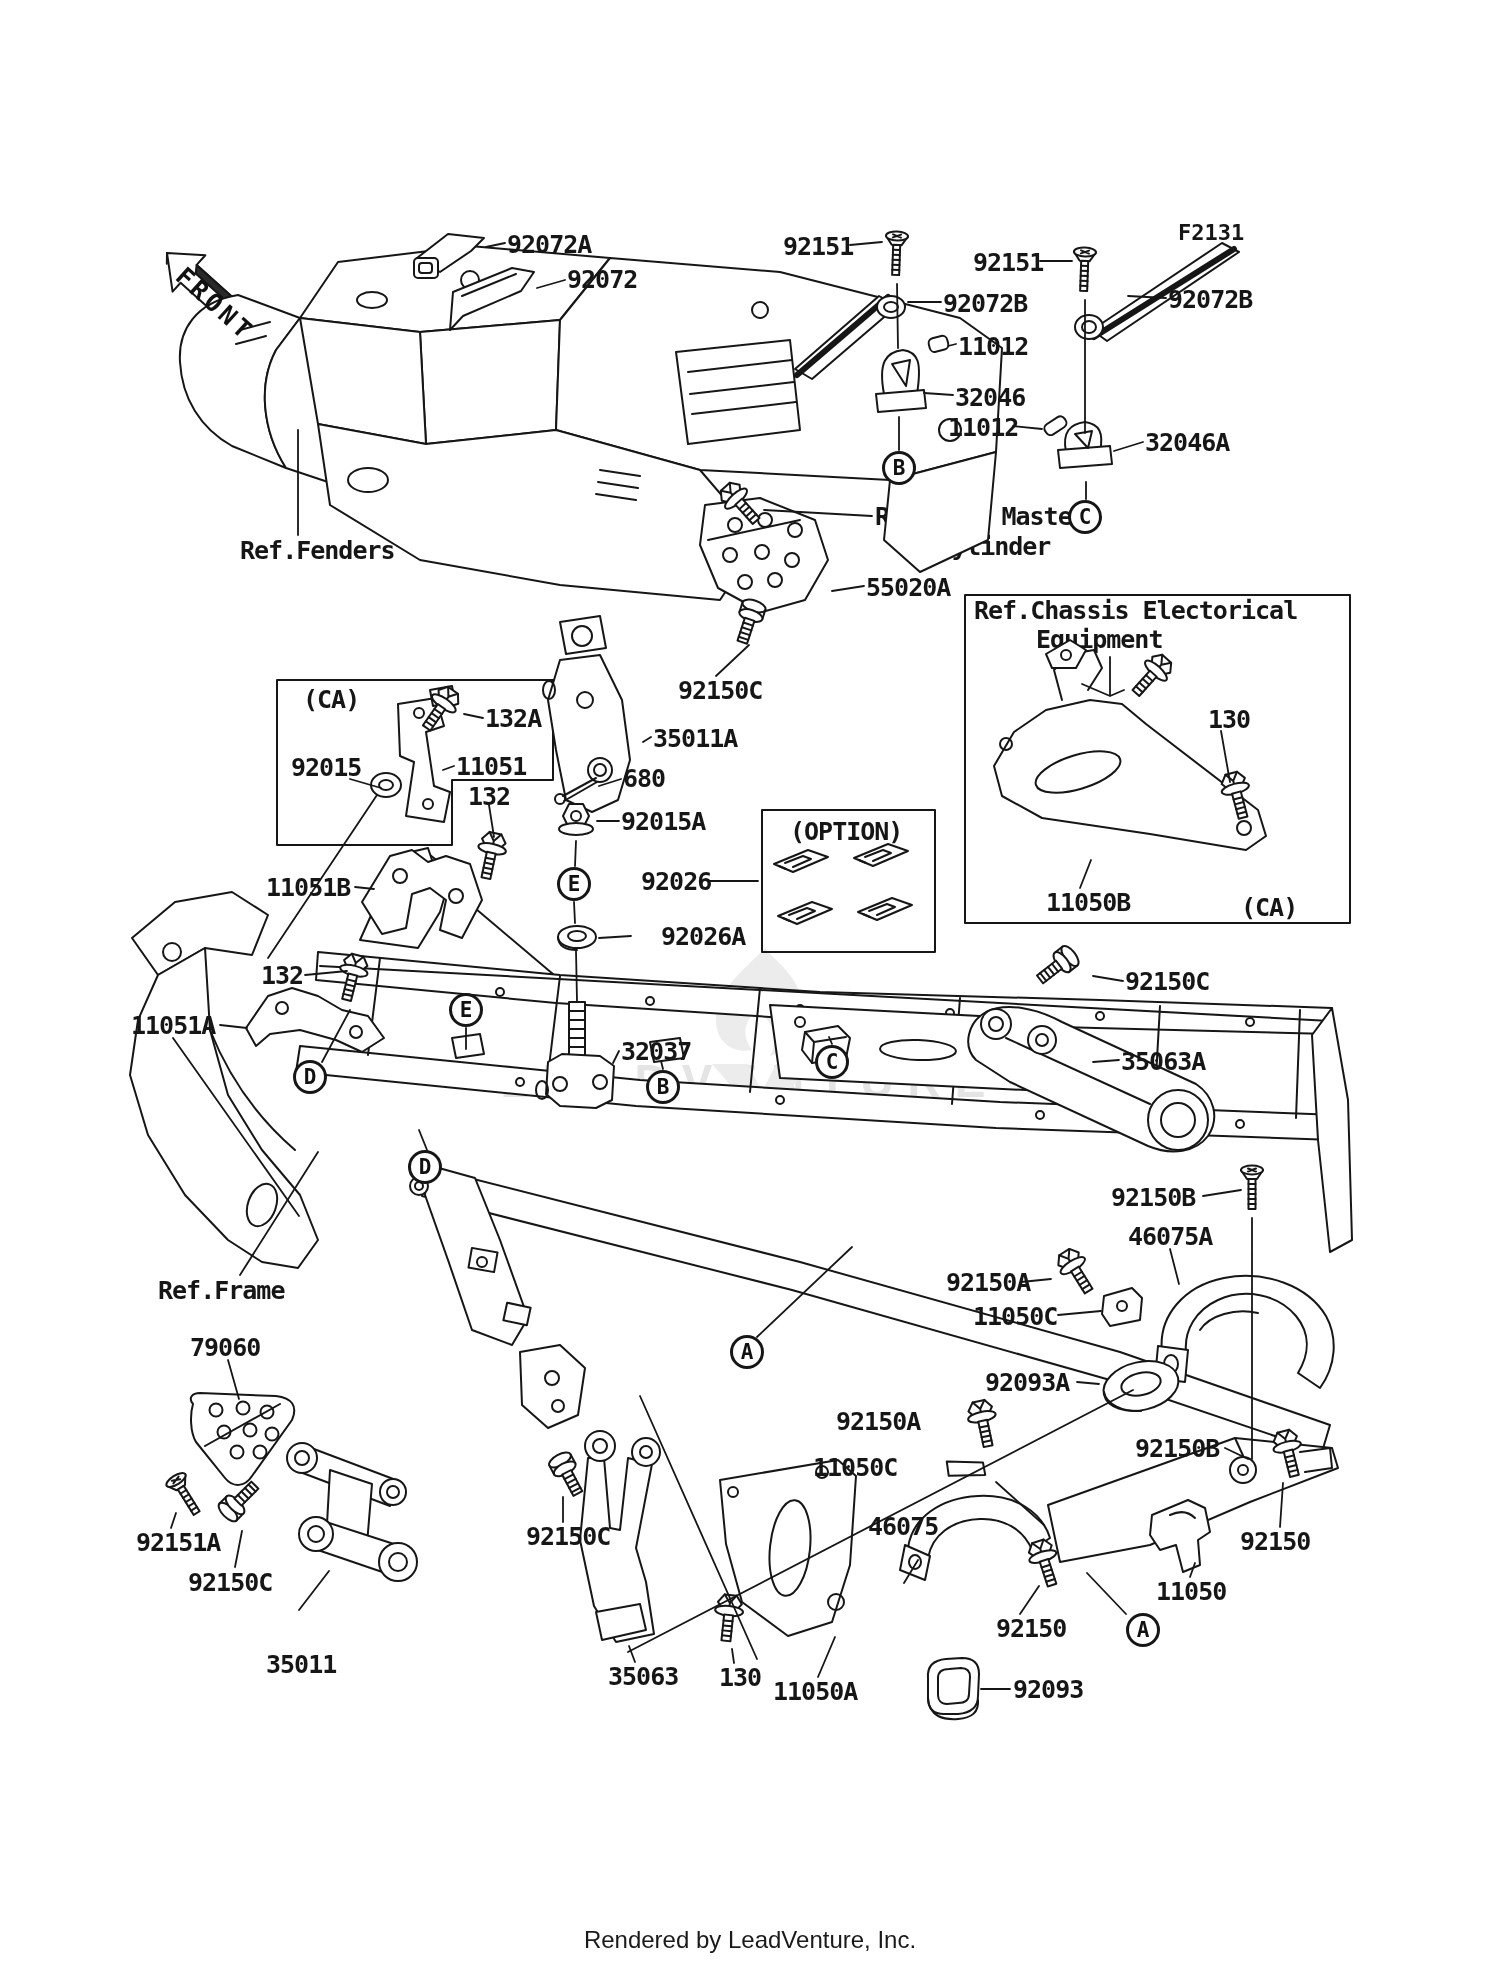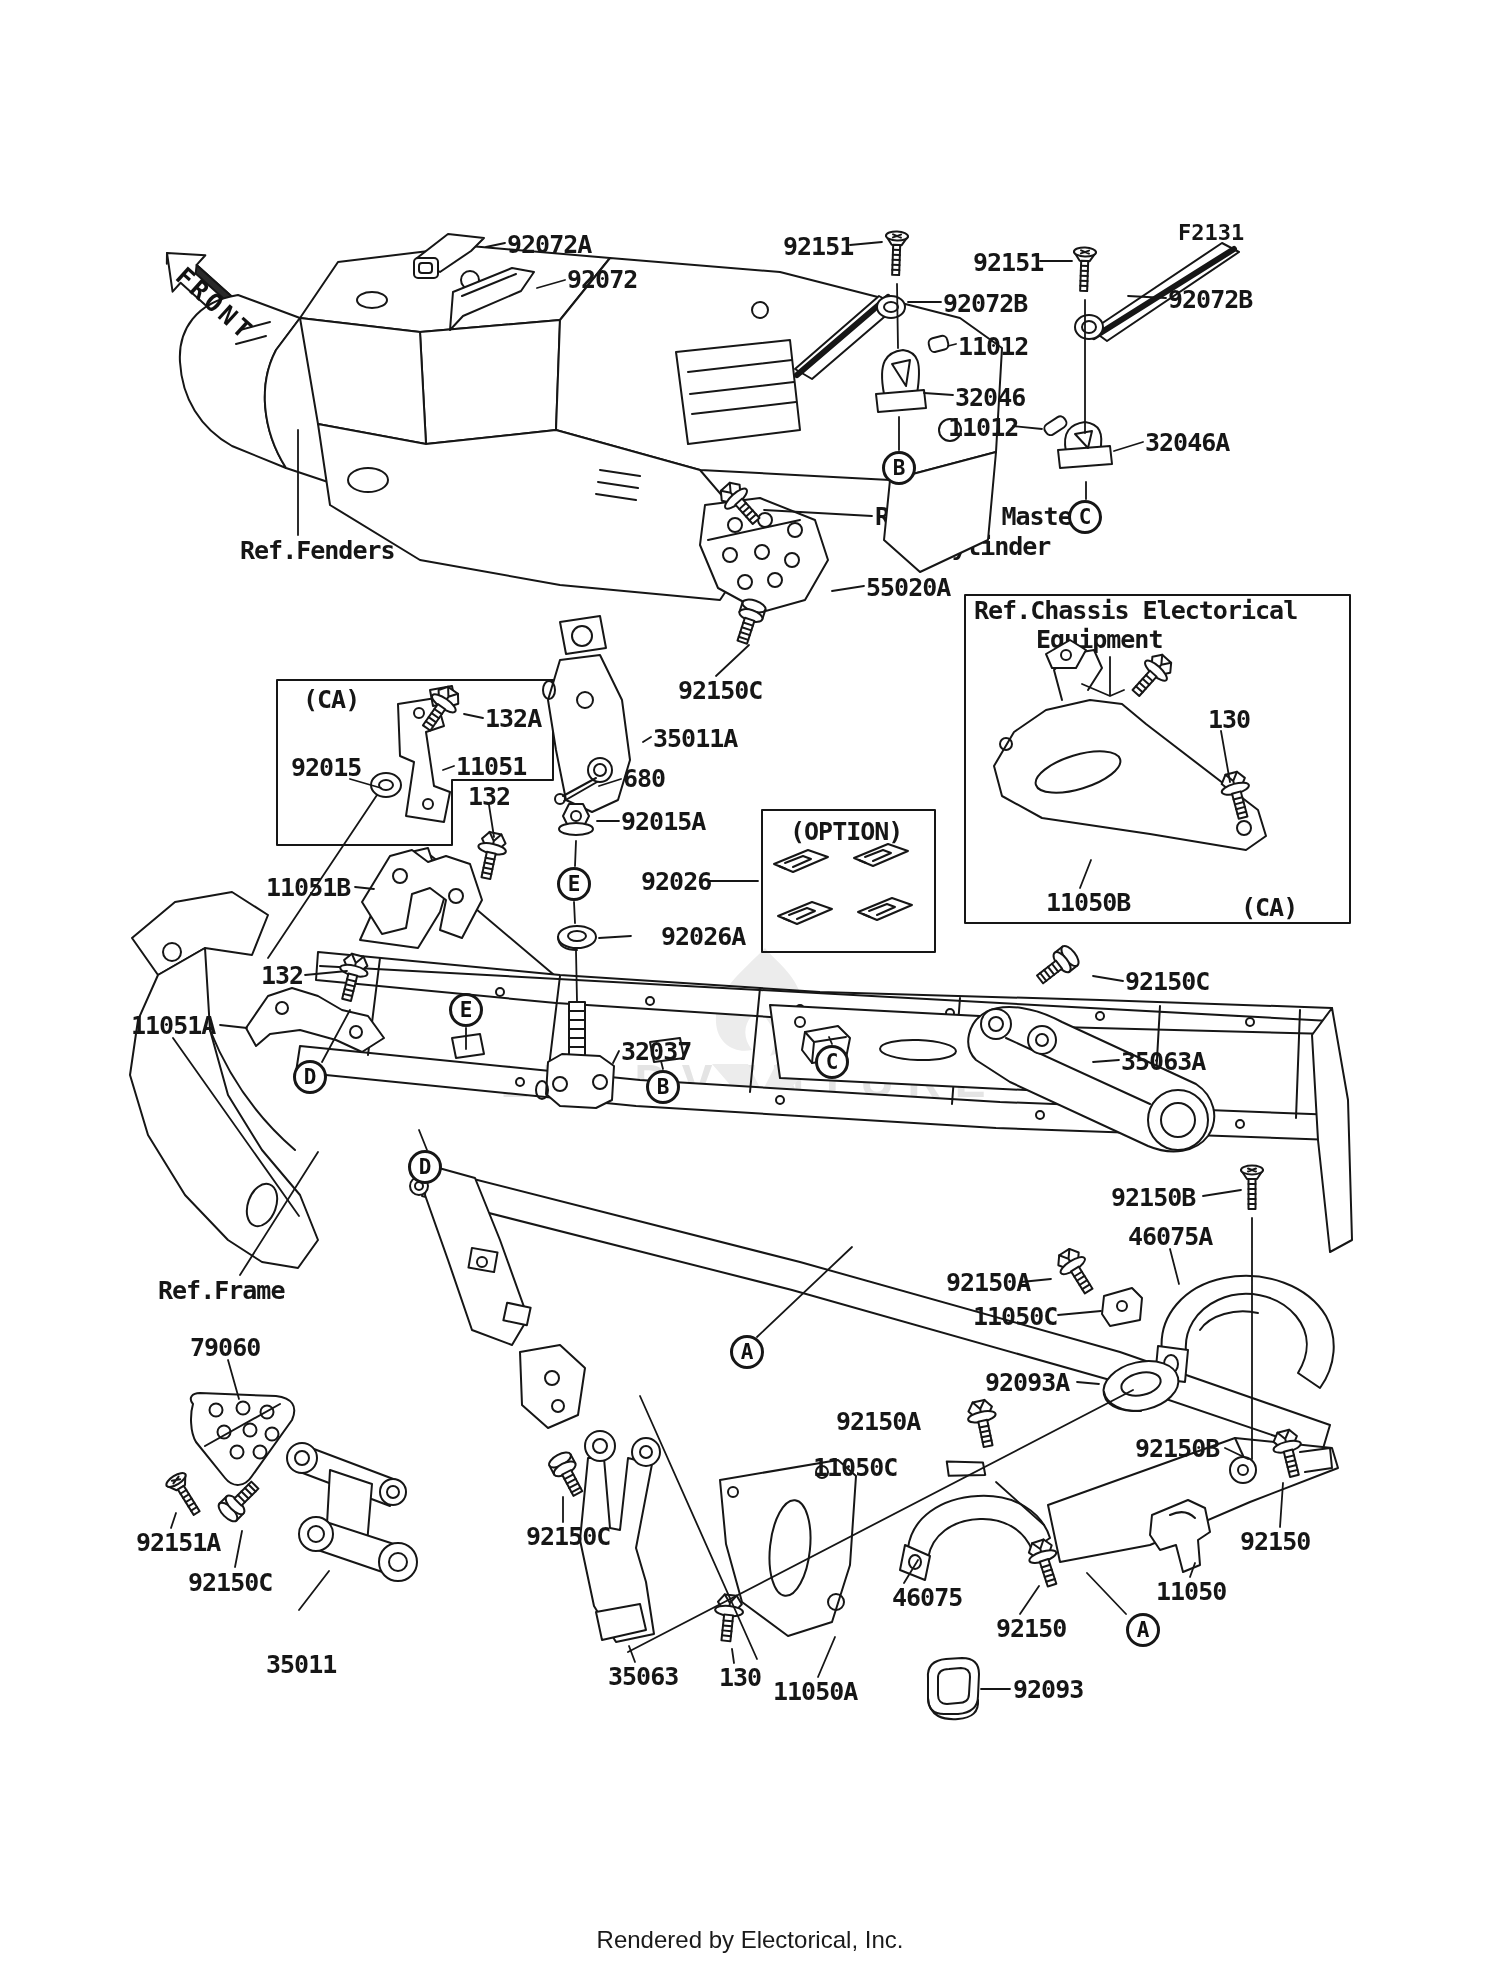--- a/index.html
+++ b/index.html
@@ -394,30 +394,30 @@
       <div class="plabel" style="left: 190px; top: 1335px;">79060</div>
       <div class="plabel" style="left: 136px; top: 1530px;">92151A</div>
       <div class="plabel" style="left: 188px; top: 1570px;">92150C</div>
       <div class="plabel" style="left: 266px; top: 1612px; margin-top: 40px;">35011</div>
       <div class="plabel" style="left: 526px; top: 1524px;">92150C</div>
       <div class="plabel" style="left: 836px; top: 1409px;">92150A</div>
       <div class="plabel" style="left: 813px; top: 1455px;">11050C</div>
       <div class="plabel" style="left: 608px; top: 1664px;">35063</div>
       <div class="plabel" style="left: 719px; top: 1665px;">130</div>
       <div class="plabel" style="left: 773px; top: 1679px;">11050A</div>
-      <div class="plabel" style="left: 868px; top: 1585px; margin-left: 24px;">46075</div>
+      <div class="plabel" style="left: 868px; top: 1514px;">46075</div>
       <div class="plabel" style="left: 996px; top: 1616px;">92150</div>
       <div class="plabel" style="left: 1013px; top: 1677px;">92093</div>
       <div class="plabel" style="left: 1156px; top: 1579px; text-align: center;">11050</div>
       <div class="callout" style="left: 882px; top: 451px;">B</div>
       <div class="callout" style="left: 1068px; top: 500px;">C</div>
       <div class="callout" style="left: 557px; top: 867px;">E</div>
       <div class="callout" style="left: 293px; top: 1060px;">D</div>
       <div class="callout" style="left: 449px; top: 993px;">E</div>
       <div class="callout" style="left: 408px; top: 1150px;">D</div>
       <div class="callout" style="left: 646px; top: 1070px;">B</div>
       <div class="callout" style="left: 815px; top: 1045px;">C</div>
       <div class="callout" style="left: 730px; top: 1335px;">A</div>
       <div class="callout" style="left: 1126px; top: 1613px;">A</div>
     </div>
 
-  <div class="footer-text">Rendered by Electorical, Inc.</div>
+  <div class="footer-text">Rendered by LeadVenture, Inc.</div>
 </div>
 
 </body></html>

